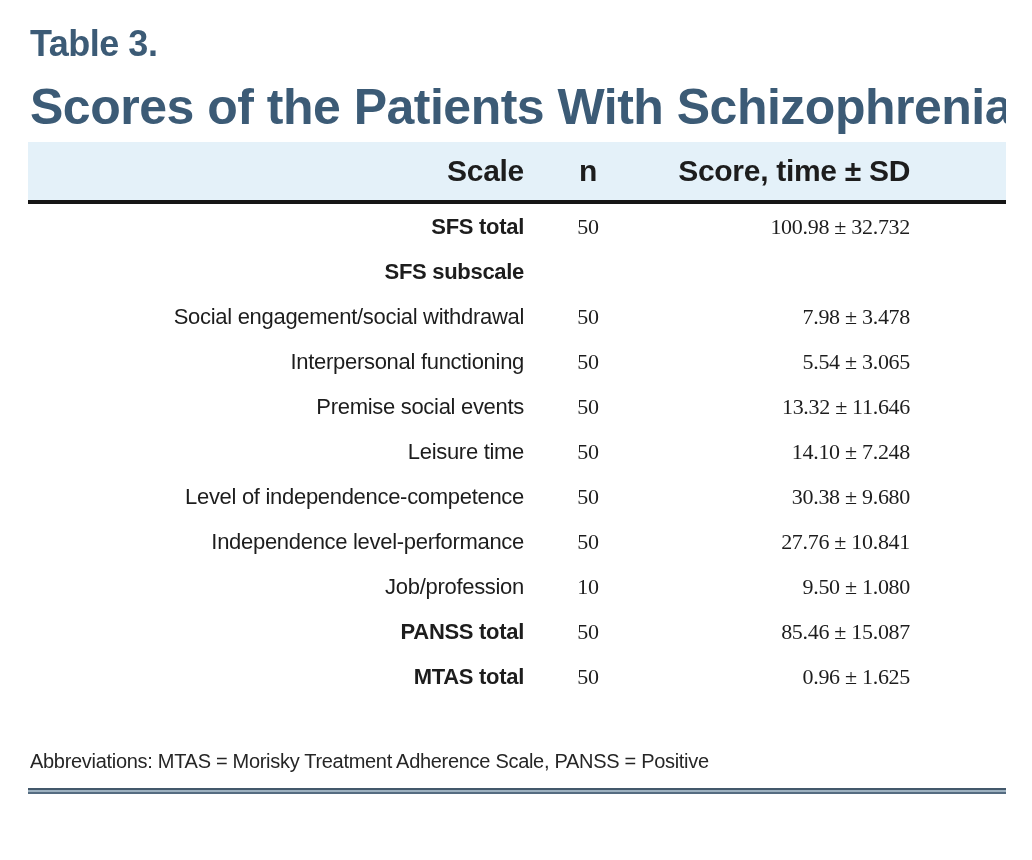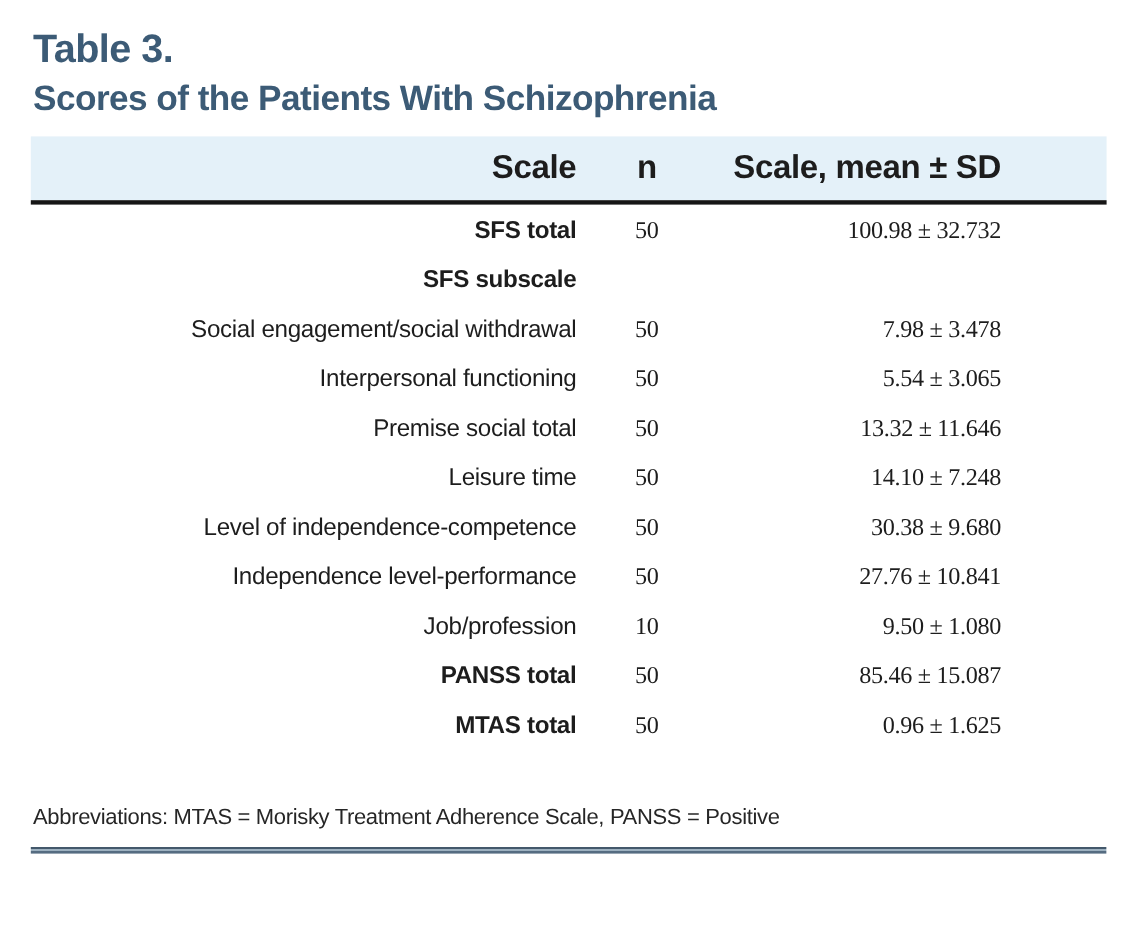--- a/index.html
+++ b/index.html
@@ -25,21 +25,22 @@
   .kicker{
     margin-left:2px;
     font-size:36px;
     line-height:40px;
     font-weight:bold;
     letter-spacing:-0.5px;
     color:var(--accent);
   }
   .title{
     margin-left:2px;
-    font-size:32px;
+    margin-top:18px;
+    font-size:50px;
     line-height:50px;
     font-weight:bold;
     letter-spacing:-0.5px;
     color:var(--accent);
     white-space:nowrap;
   }
   .tbl{
     margin-top:10px;
     width:984px;
   }
@@ -95,21 +96,21 @@
   <div class="inner">
 
     <div class="kicker">Table 3.</div>
     <div class="title">Scores of the Patients With Schizophrenia</div>
 
     <div class="tbl">
 
       <div class="grid-row thead">
         <div class="cell-scale">Scale</div>
         <div class="cell-n">n</div>
-        <div class="cell-score">Scale, mean ± SD</div>
+        <div class="cell-score">Score, time ± SD</div>
       </div>
 
       <div class="thead-rule"></div>
 
       <div class="grid-row trow r-bold">
         <div class="cell-scale">SFS total</div>
         <div class="cell-n">50</div>
         <div class="cell-score">100.98 ± 32.732</div>
       </div>
 
@@ -125,21 +126,21 @@
         <div class="cell-score">7.98 ± 3.478</div>
       </div>
 
       <div class="grid-row trow r-indent">
         <div class="cell-scale">Interpersonal functioning</div>
         <div class="cell-n">50</div>
         <div class="cell-score">5.54 ± 3.065</div>
       </div>
 
       <div class="grid-row trow r-indent">
-        <div class="cell-scale">Premise social total</div>
+        <div class="cell-scale">Premise social events</div>
         <div class="cell-n">50</div>
         <div class="cell-score">13.32 ± 11.646</div>
       </div>
 
       <div class="grid-row trow r-indent">
         <div class="cell-scale">Leisure time</div>
         <div class="cell-n">50</div>
         <div class="cell-score">14.10 ± 7.248</div>
       </div>
 

